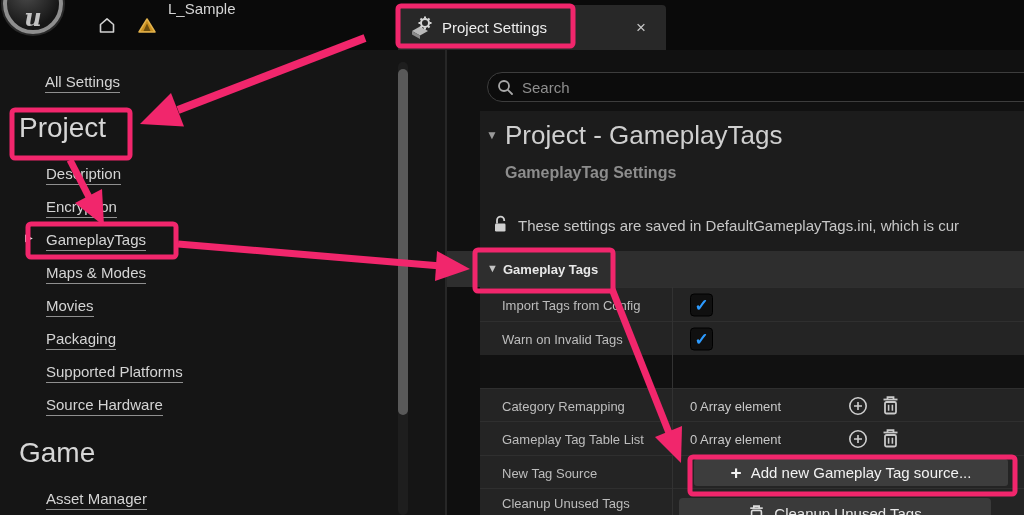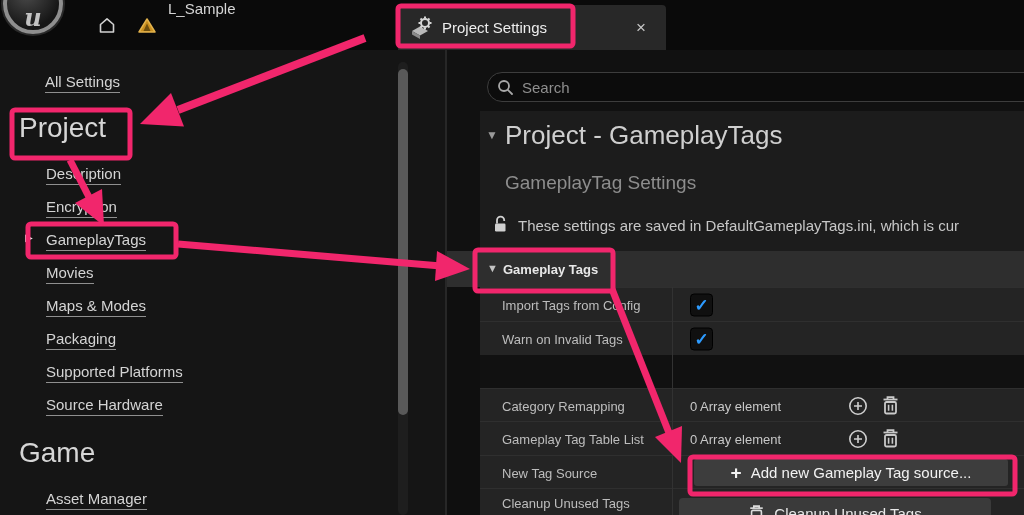--- a/index.html
+++ b/index.html
@@ -45,21 +45,21 @@
   #main{left:447px;top:50px;width:577px;height:465px;background:#111111;}
   #search-box{left:487px;top:72px;width:560px;height:28px;background:#0c0c0c;
     border:1px solid #3d3d3d;border-radius:15px;}
   #search-icon{left:497px;top:79px;width:17px;height:17px;}
   #search-input{left:520px;top:74px;width:480px;height:25px;background:transparent;border:none;
     outline:none;color:#cfcfcf;font-size:15px;font-family:"Liberation Sans",sans-serif;}
   #search-input::placeholder{color:#8f8f8f;}
   #title-panel{left:480px;top:111px;width:544px;height:140px;background:#1c1c1c;}
   #title-tri{left:486px;top:128px;font-size:12px;color:#9a9a9a;}
   #page-title{left:505px;top:120px;font-size:26px;color:#cfcfcf;}
-  #page-subtitle{left:505px;top:172px;font-size:19px;color:#8d8d8d;}
+  #page-subtitle{left:505px;top:164px;font-size:16px;color:#8d8d8d;font-weight:bold;}
   #lock-icon{left:492px;top:214px;width:18px;height:20px;}
   #config-note{left:518px;top:217px;width:506px;font-size:15px;color:#c7c7c7;
     white-space:nowrap;overflow:hidden;}
   
   #section-header{left:447px;top:251px;width:577px;height:36px;background:#2e2e2e;}
   #section-tri{left:487px;top:262px;font-size:11px;color:#c3c3c3;}
   #section-label{left:503px;top:262px;font-size:13px;font-weight:bold;color:#e8e8e8;}
   #rows-gutter{left:447px;top:287px;width:33px;height:228px;background:#0f0f0f;}
   .row{left:480px;width:544px;background:#242424;border-top:1px solid #2f2f2f;}
   .row-label{position:absolute;left:22px;top:50%;transform:translateY(-50%);
@@ -131,22 +131,22 @@
     <div class="abs" id="tab-close">×</div>
   </div>
 
   <div class="abs" id="sidebar"></div>
   <span class="abs link" id="all-settings">All Settings</span>
   <span class="abs side-header" id="project-header">Project</span>
   <div class="abs" id="project-items">
     <span class="item"><span class="link">Description</span></span>
     <span class="item"><span class="link">Encryption</span></span>
     <span class="item"><span class="link">GameplayTags</span></span>
+    <span class="item"><span class="link">Maps &amp; Modes</span></span>
     <span class="item"><span class="link">Movies</span></span>
-    <span class="item"><span class="link">Maps &amp; Modes</span></span>
     <span class="item"><span class="link">Packaging</span></span>
     <span class="item"><span class="link">Supported Platforms</span></span>
     <span class="item"><span class="link">Source Hardware</span></span>
   </div>
   <span class="abs" id="gpt-marker">▶</span>
   <span class="abs side-header" id="game-header">Game</span>
   <div class="abs" id="game-items">
     <span class="link">Asset Manager</span>
   </div>
   <div class="abs" id="side-scroll-track"></div>

